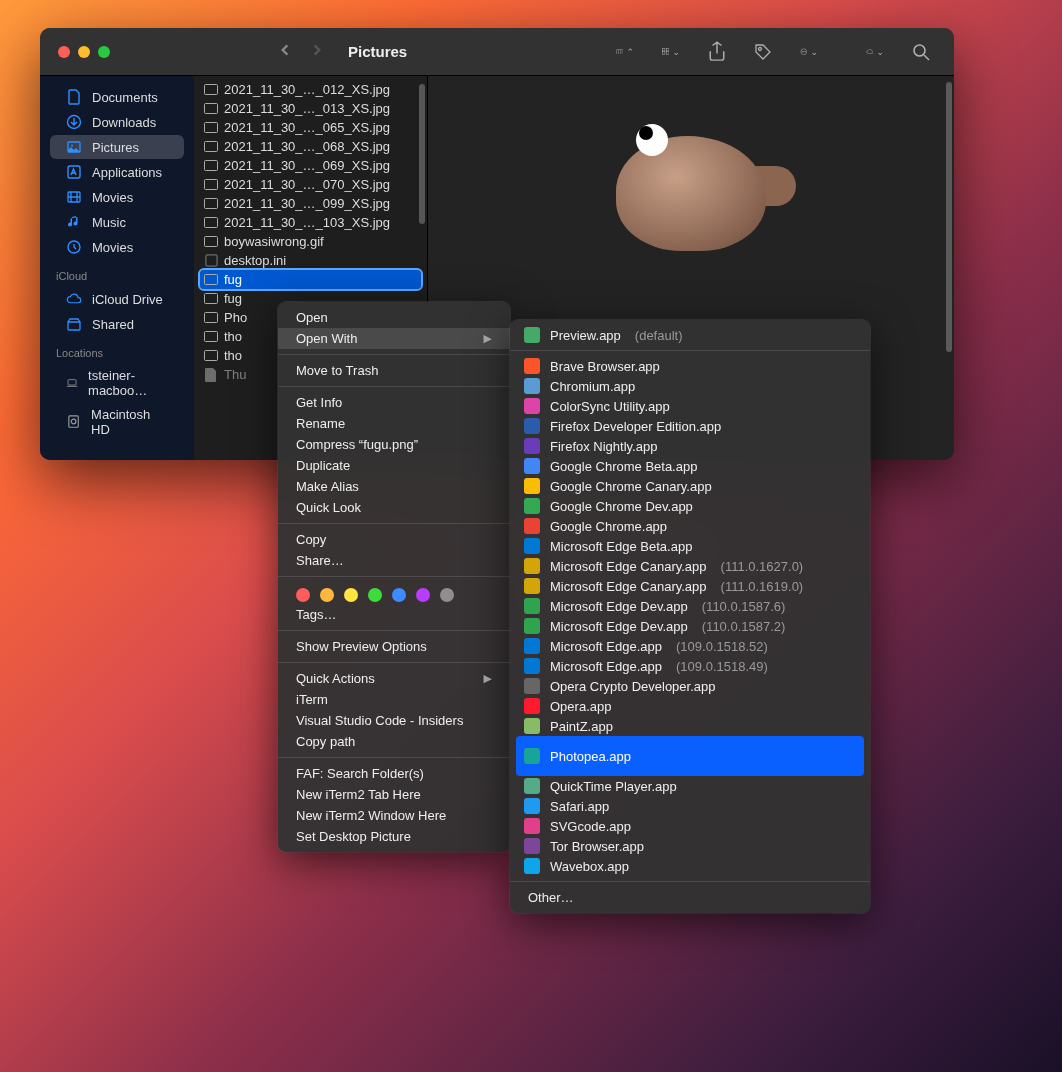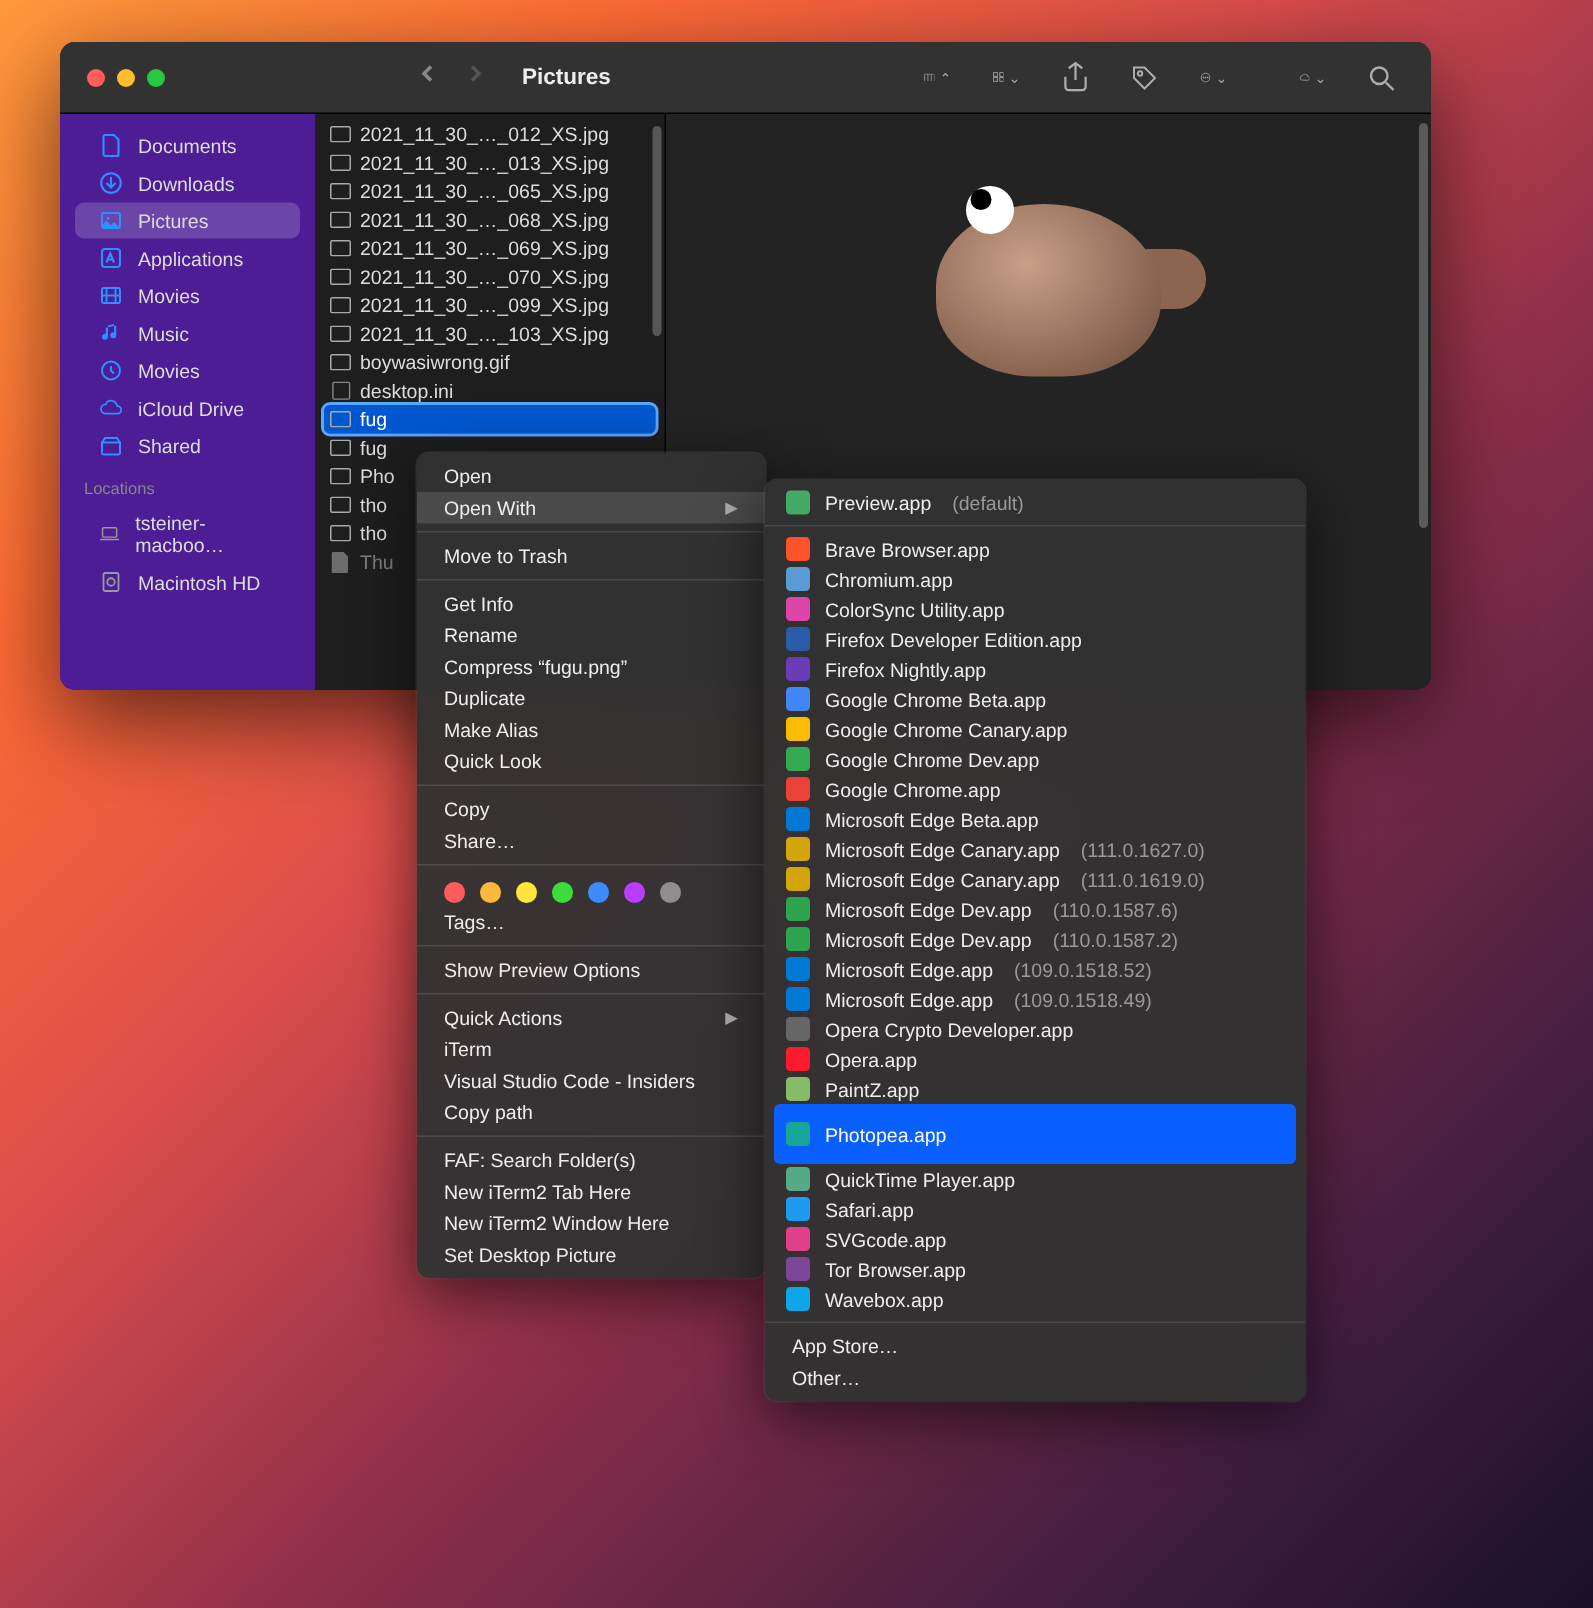--- a/index.html
+++ b/index.html
@@ -8,21 +8,21 @@
 .titlebar { height:48px; display:flex; align-items:center; background:#333232; border-bottom:1px solid #000; }
 .traffic { display:flex; gap:8px; padding:0 18px; }
 .traffic span { width:12px; height:12px; border-radius:50%; }
 .tl-close{background:#ff5f57}.tl-min{background:#febc2e}.tl-max{background:#28c840}
 .nav-arrows{display:flex;gap:18px;margin-left:150px;color:#888}
 .nav-arrows svg{width:14px;height:14px}
 .win-title{color:#eee;font-weight:600;font-size:15px;margin-left:24px}
 .toolbar-right{margin-left:auto;display:flex;align-items:center;gap:28px;padding-right:24px;color:#aeaeae}
 .toolbar-right .ico{width:18px;height:18px;display:flex;align-items:center;justify-content:center}
 .content{flex:1;display:flex;overflow:hidden}
-.sidebar{width:170px;background:#4c1d95;padding:8px 0;overflow:hidden;font-size:13px}
+.sidebar{width:154px;background:#0f172a;padding:8px 0;overflow:hidden;font-size:13px}
 .side-item{display:flex;align-items:center;gap:10px;padding:4px 16px;color:#ddd;border-radius:6px;margin:1px 10px}
 .side-item.selected{background:rgba(255,255,255,.18)}
 .side-section{color:#888;font-size:11px;padding:10px 16px 4px;font-weight:500}
 .side-ico{width:16px;height:16px;display:flex;align-items:center;justify-content:center;color:#2e8fff}
 .side-ico.gray{color:#9a9a9a}
 .filelist{width:234px;background:#1e1e1e;border-right:1px solid #000;overflow:hidden;font-size:13px;padding-top:4px;color:#ddd;position:relative}
 .file-row{display:flex;align-items:center;gap:6px;padding:2px 10px;white-space:nowrap;overflow:hidden}
 .file-row.selected{background:#0058d0;border-radius:4px;margin:0 6px;padding:2px 4px;color:#fff;outline:2px solid #5aa7ff}
 .file-ico{width:14px;height:14px;flex-shrink:0;display:flex;align-items:center;justify-content:center;font-size:11px}
 .preview{flex:1;background:#232323;display:flex;align-items:flex-start;justify-content:center;padding-top:30px;position:relative}
@@ -174,20 +174,21 @@
         </div>
         <div class="side-item">
           <span class="side-ico">
             <svg viewBox="0 0 16 16" fill="none" stroke="currentColor" stroke-width="1.4">
               <circle cx="8" cy="8" r="6"></circle>
               <path d="M8 5v3l2 2"></path>
             </svg>
           </span>
           <span>Movies</span>
         </div>
+        <div class="side-section">iCloud</div>
         <div class="side-item">
           <span class="side-ico">
             <svg viewBox="0 0 18 14" fill="none" stroke="currentColor" stroke-width="1.3">
               <path d="M5 11a3.5 3.5 0 010-7 4.5 4.5 0 018.6 1.3A2.7 2.7 0 0114 11z"></path>
             </svg>
           </span>
           <span>iCloud Drive</span>
         </div>
         <div class="side-item">
           <span class="side-ico">
@@ -551,18 +552,15 @@
     <div class="app-row">
       <span class="app-ico" style="background:#7d4698"></span>
       <span>Tor Browser.app</span>
     </div>
     <div class="app-row">
       <span class="app-ico" style="background:#0ea5e9"></span>
       <span>Wavebox.app</span>
     </div>
     <div class="menu-sep"></div>
     <div class="menu-item">
-      <span>App Store…</span>
-    </div>
-    <div class="menu-item">
       <span>Other…</span>
     </div>
   </div>
 
 </body></html>

